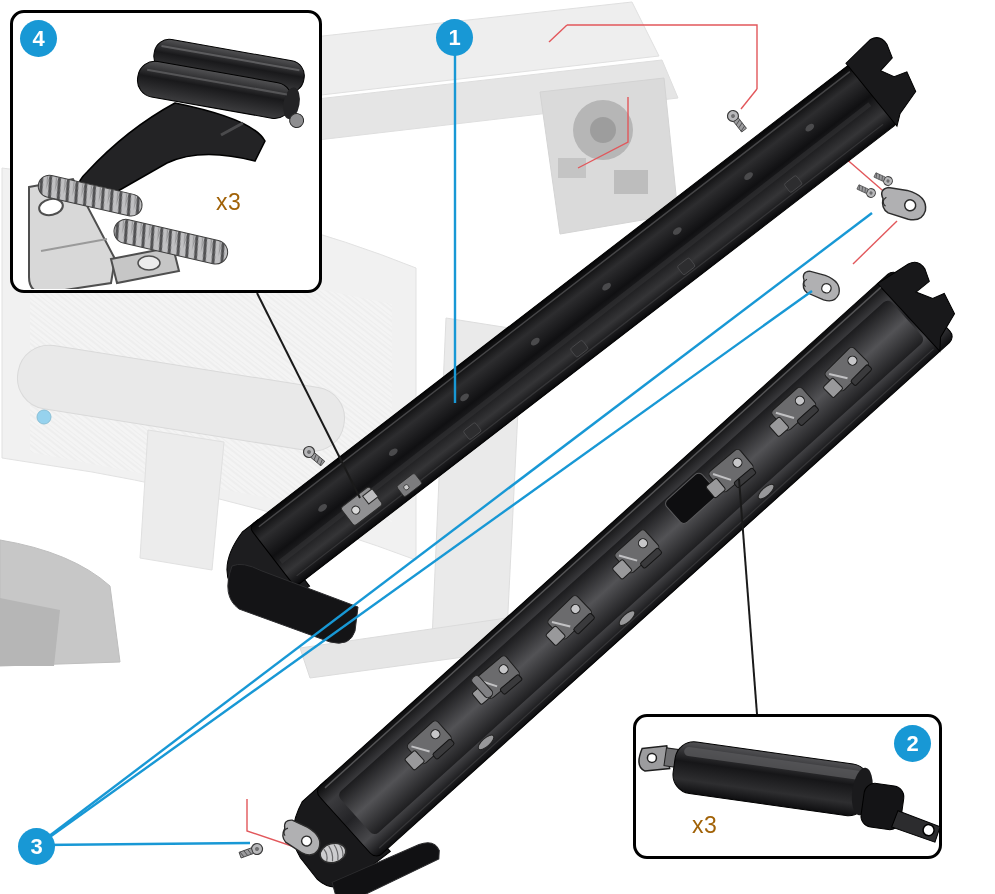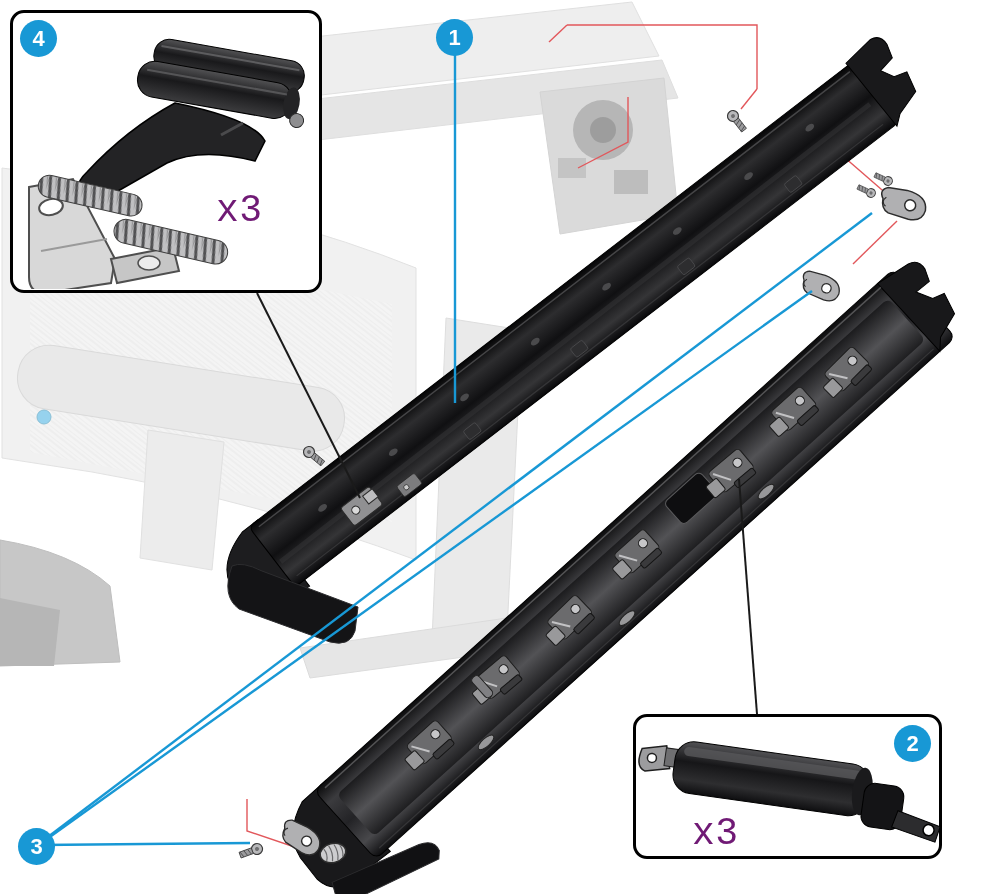--- a/index.html
+++ b/index.html
@@ -11,21 +11,21 @@
   .box2{left:633px;top:714px;width:309px;height:145px;}
   .art{position:absolute;display:block;}
   .art4{left:2px;top:2px;}
   .art2{left:2px;top:3px;}
   .badge{position:absolute;width:37px;height:37px;border-radius:50%;background:#1898d5;color:#ffffff;
          display:flex;align-items:center;justify-content:center;font-size:22px;font-weight:700;line-height:1;}
   .badge-free-1{left:436px;top:19px;}
   .badge-free-3{left:18px;top:828px;}
   .badge-in-4{left:7px;top:7px;}
   .badge-in-2{right:8px;top:8px;}
-  .qty{position:absolute;font-size:38px;color:#701a75;letter-spacing:0.5px;font-family:Liberation Mono, monospace;}
+  .qty{position:absolute;font-size:23px;color:#a16207;letter-spacing:0.5px;}
   .qty-4{left:203px;top:176px;}
   .qty-2{left:56px;top:95px;}
 </style>
 </head>
 <body>
 
 <div class="canvas">
 
   <svg class="scene" width="995" height="894" viewBox="0 0 995 894">
     <defs>

